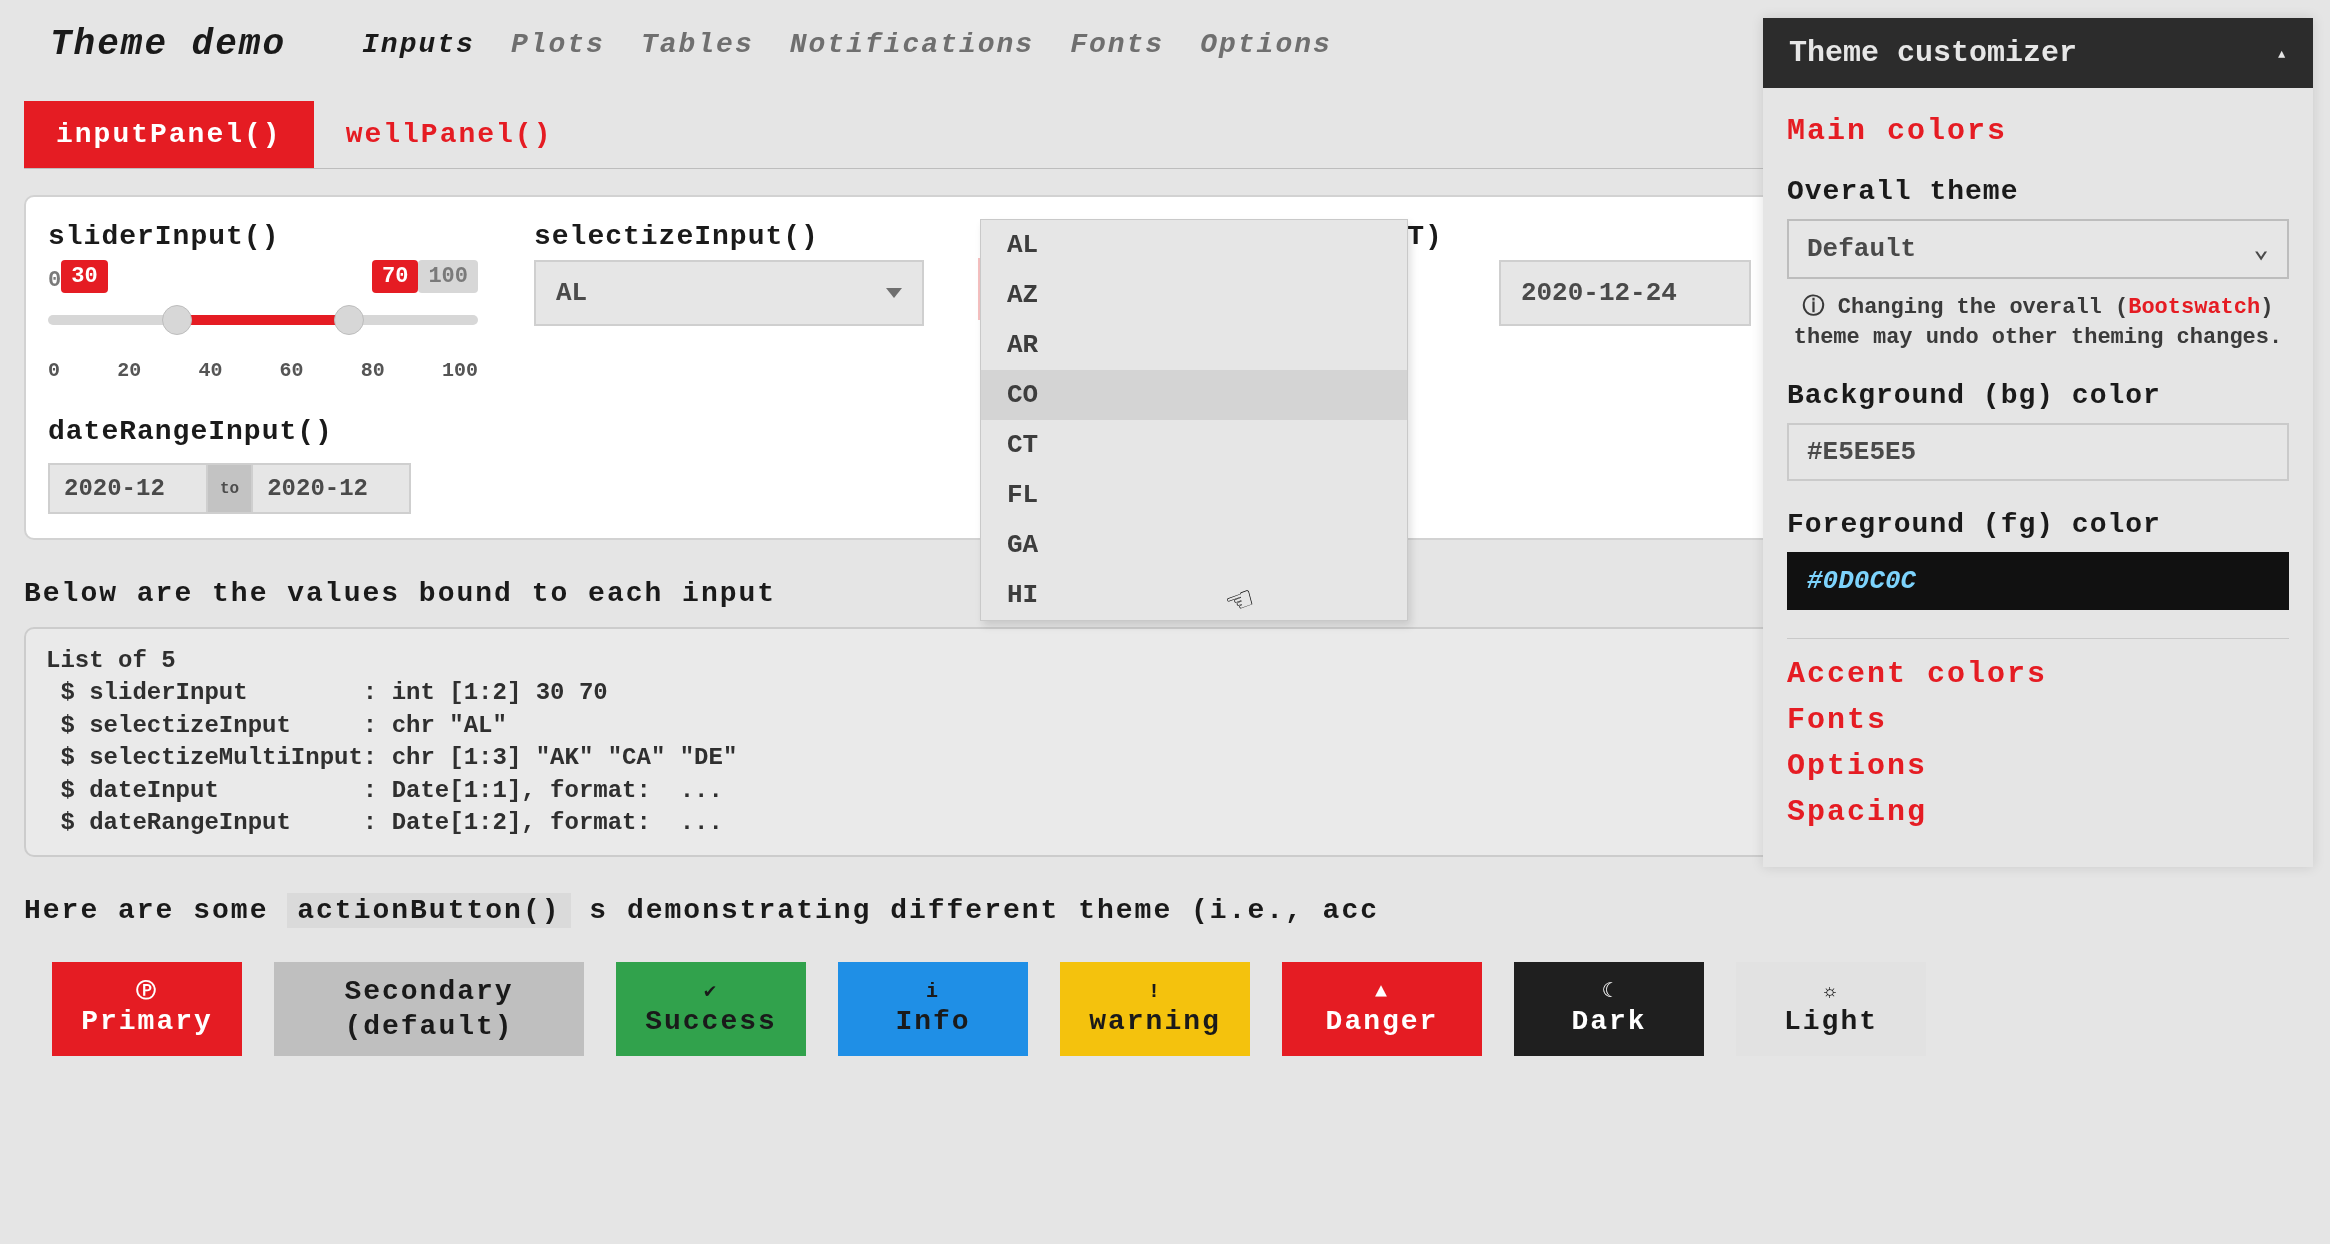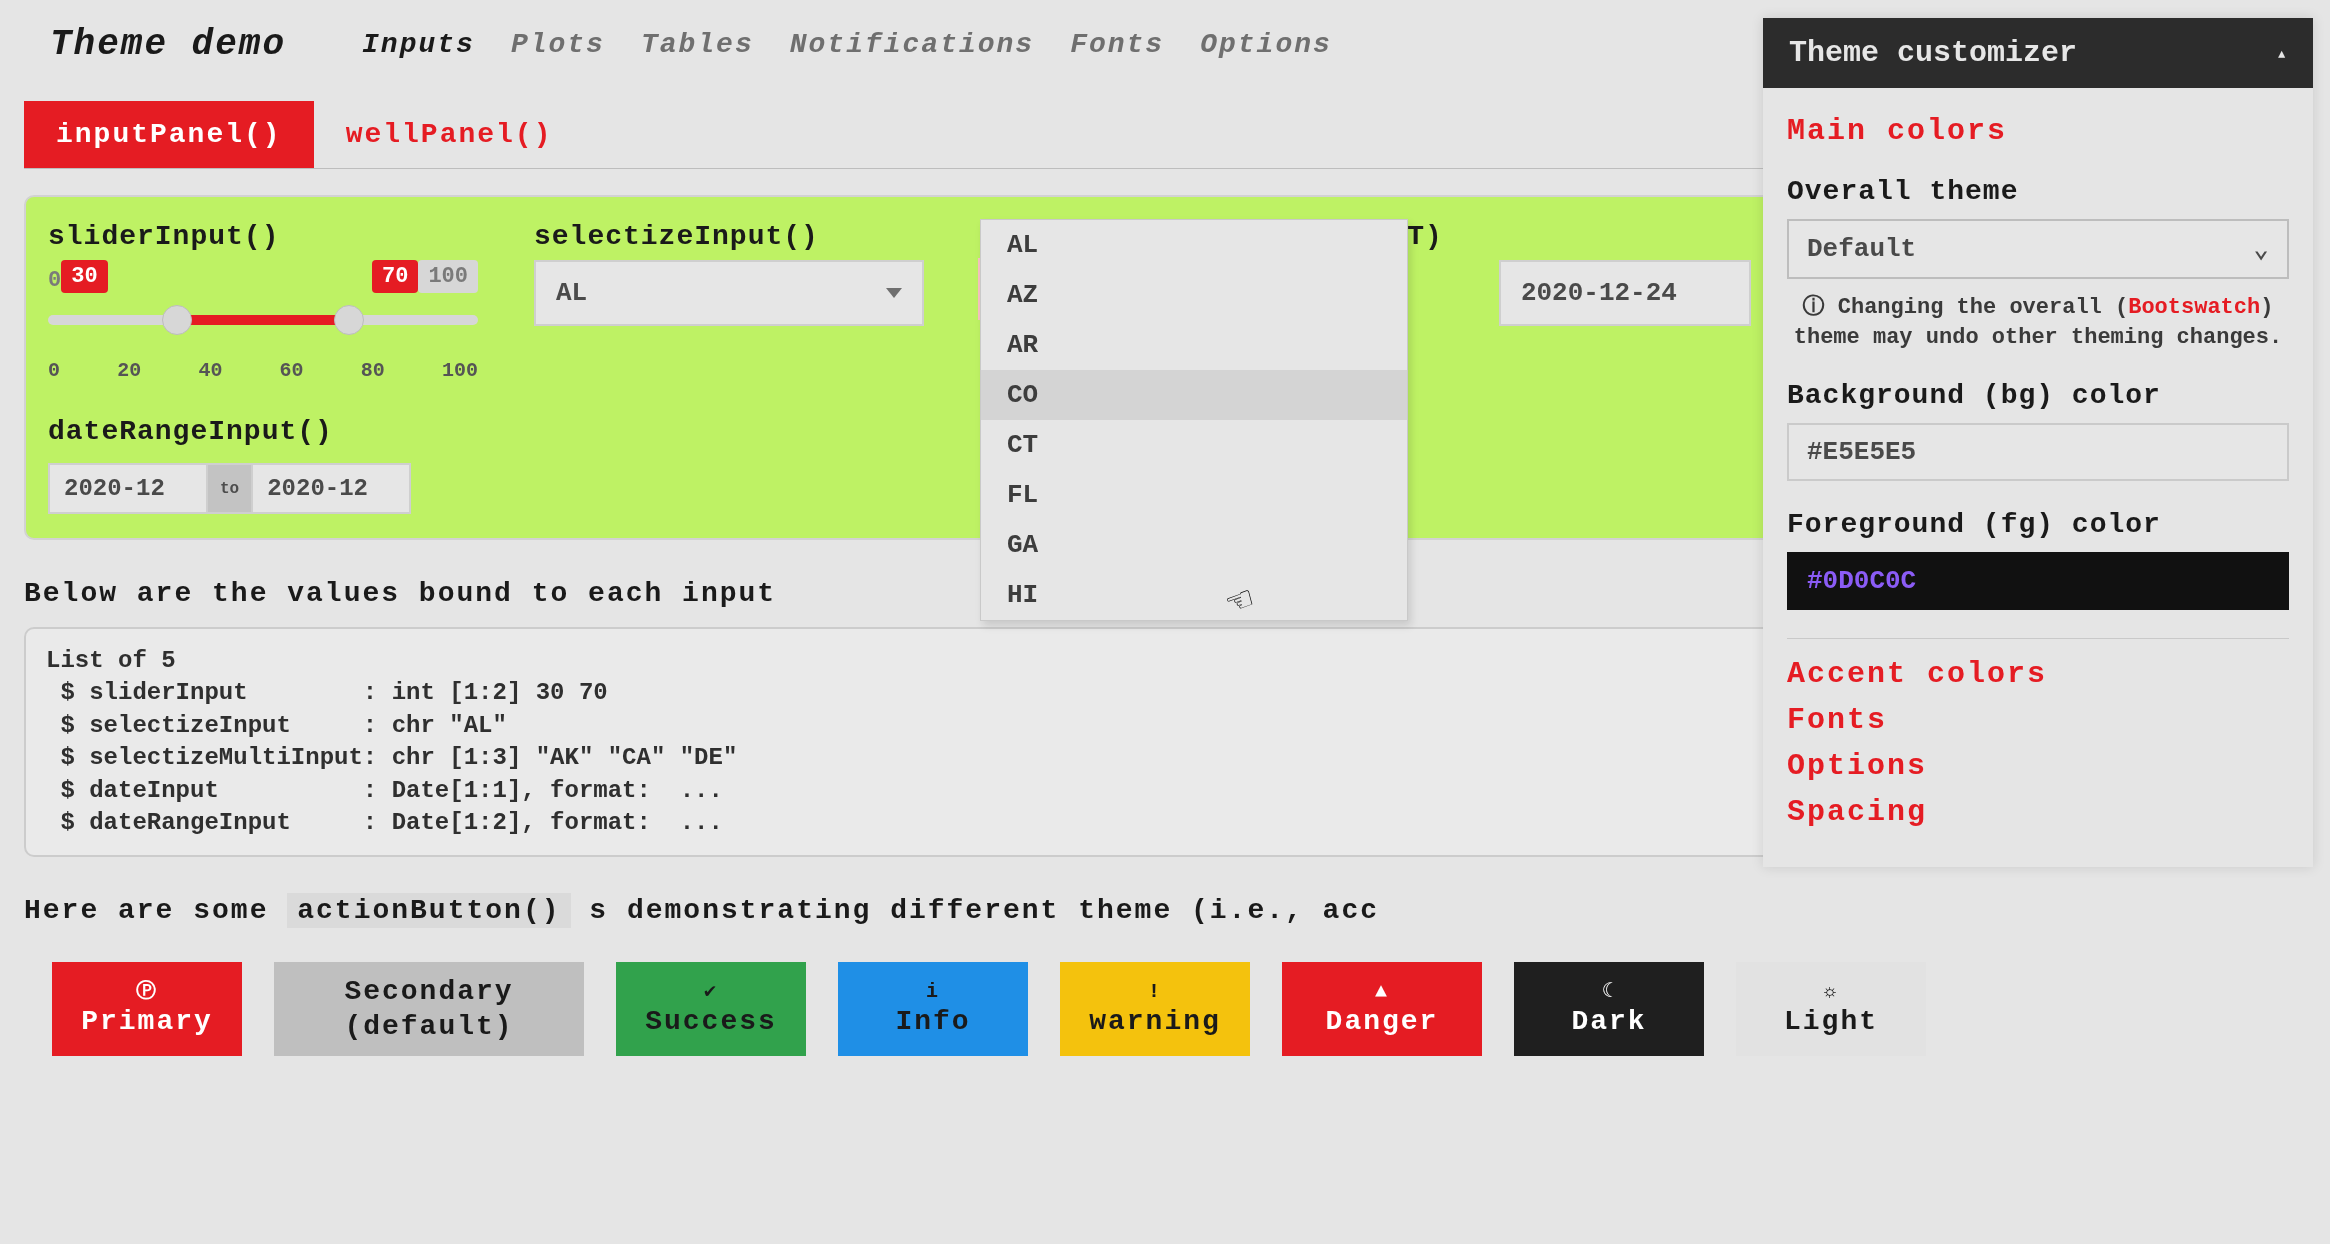--- a/index.html
+++ b/index.html
@@ -56,21 +56,21 @@
 .tab.active {
   background: #e51c23;
   color: #fff;
 }
 .tab.inactive { color: #e51c23; }
 
 
 .input-panel {
   margin-top: 26px;
   padding: 24px 22px 24px 22px;
-  background: #bef264;
+  background: #ffffff;
   border: 2px solid #d2d2d2;
   border-radius: 10px;
 }
 
 .input-row {
   display: flex;
   gap: 56px;
   flex-wrap: wrap;
 }
 
@@ -236,21 +236,21 @@
 .hint {
   font-size: 22px; color: #3a3a3a; line-height: 1.35; margin-top: 14px; text-align: center;
 }
 .hint .link { color: #e51c23; }
 .hint .ico { font-size: 18px; display:inline-block; vertical-align:1px;}
 .color-input {
   width: 100%; padding: 12px 18px;
   background: #e6e6e6; border: 2px solid #cacaca;
   font-size: 26px; color: #4a4a4a;
 }
-.color-input.dark { background: #111; color: #8b5cf6; border-color: #111;}
+.color-input.dark { background: #111; color: #7dd3fc; border-color: #111; font-style: italic;}
 hr.sep { border: none; border-top: 1px solid #c9c9c9; margin: 28px 0 18px 0; }
 
 .cursor {
   position: absolute; z-index: 300;
   font-size: 40px; color: #000; transform: rotate(-20deg);
   pointer-events: none;
 }
 </style>
 </head>
 <body>

